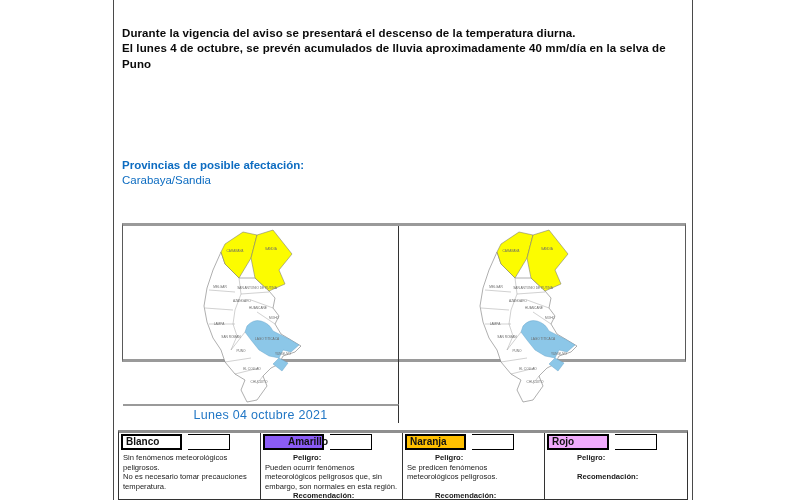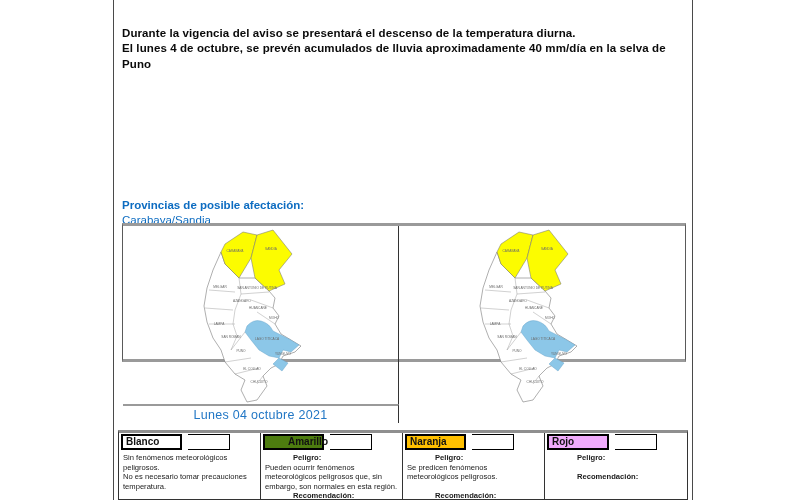--- a/index.html
+++ b/index.html
@@ -16,21 +16,21 @@
   .rule-left{left:113px;}
   .rule-right{left:692px;}
 
   
   .text-block{position:absolute;left:122px;top:26px;width:562px;
     font-size:11.5px;font-weight:700;line-height:15.3px;color:#0a0a0a;letter-spacing:.1px;}
   .text-block .para{margin:0;}
   .gap-top{margin-top:15px;}
   .affected{position:absolute;left:122px;top:158px;width:562px;
     font-size:11.5px;line-height:15px;color:var(--accent-blue);}
-  .affected .head{font-weight:700;margin-top:40px;}
+  .affected .head{font-weight:700;}
 
   
   .maps-box{position:absolute;left:122px;top:223px;width:564px;height:139px;
     display:grid;grid-template-columns:276px 276px;grid-template-rows:178px 19px;
     border-top:3px solid #9a9a9a;border-bottom:3px solid #9a9a9a;
     border-left:1px solid #5a5a5a;border-right:1px solid #5a5a5a;
     background:#fff;box-sizing:border-box;}
   .map-cell{position:relative;overflow:hidden;}
   .col-divider{border-right:1px solid #333;}
   .caption-cell{border-top:2px solid #9a9a9a;display:flex;align-items:center;justify-content:center;
@@ -149,21 +149,21 @@
       <div class="legend-spacer"></div>
     </div>
     <div class="legend-body">
       <div>Sin fenómenos meteorológicos peligrosos.</div>
       <div>No es necesario tomar precauciones temperatura.</div>
     </div>
   </div>
 
   <div class="legend-col">
     <div class="legend-header">
-      <div class="legend-label" style="background: #4d7c0f; padding-left: 23px;">Amarillo</div>
+      <div class="legend-label" style="background: #8b5cf6; padding-left: 23px;">Amarillo</div>
       <div class="legend-spacer"></div>
     </div>
     <div class="legend-body">
       <div class="b">Peligro:</div>
       <div>Pueden ocurrir fenómenos meteorológicos peligrosos que, sin embargo, son normales en esta región.</div>
       <div class="b">Recomendación:</div>
       <div></div>
     </div>
   </div>
 

